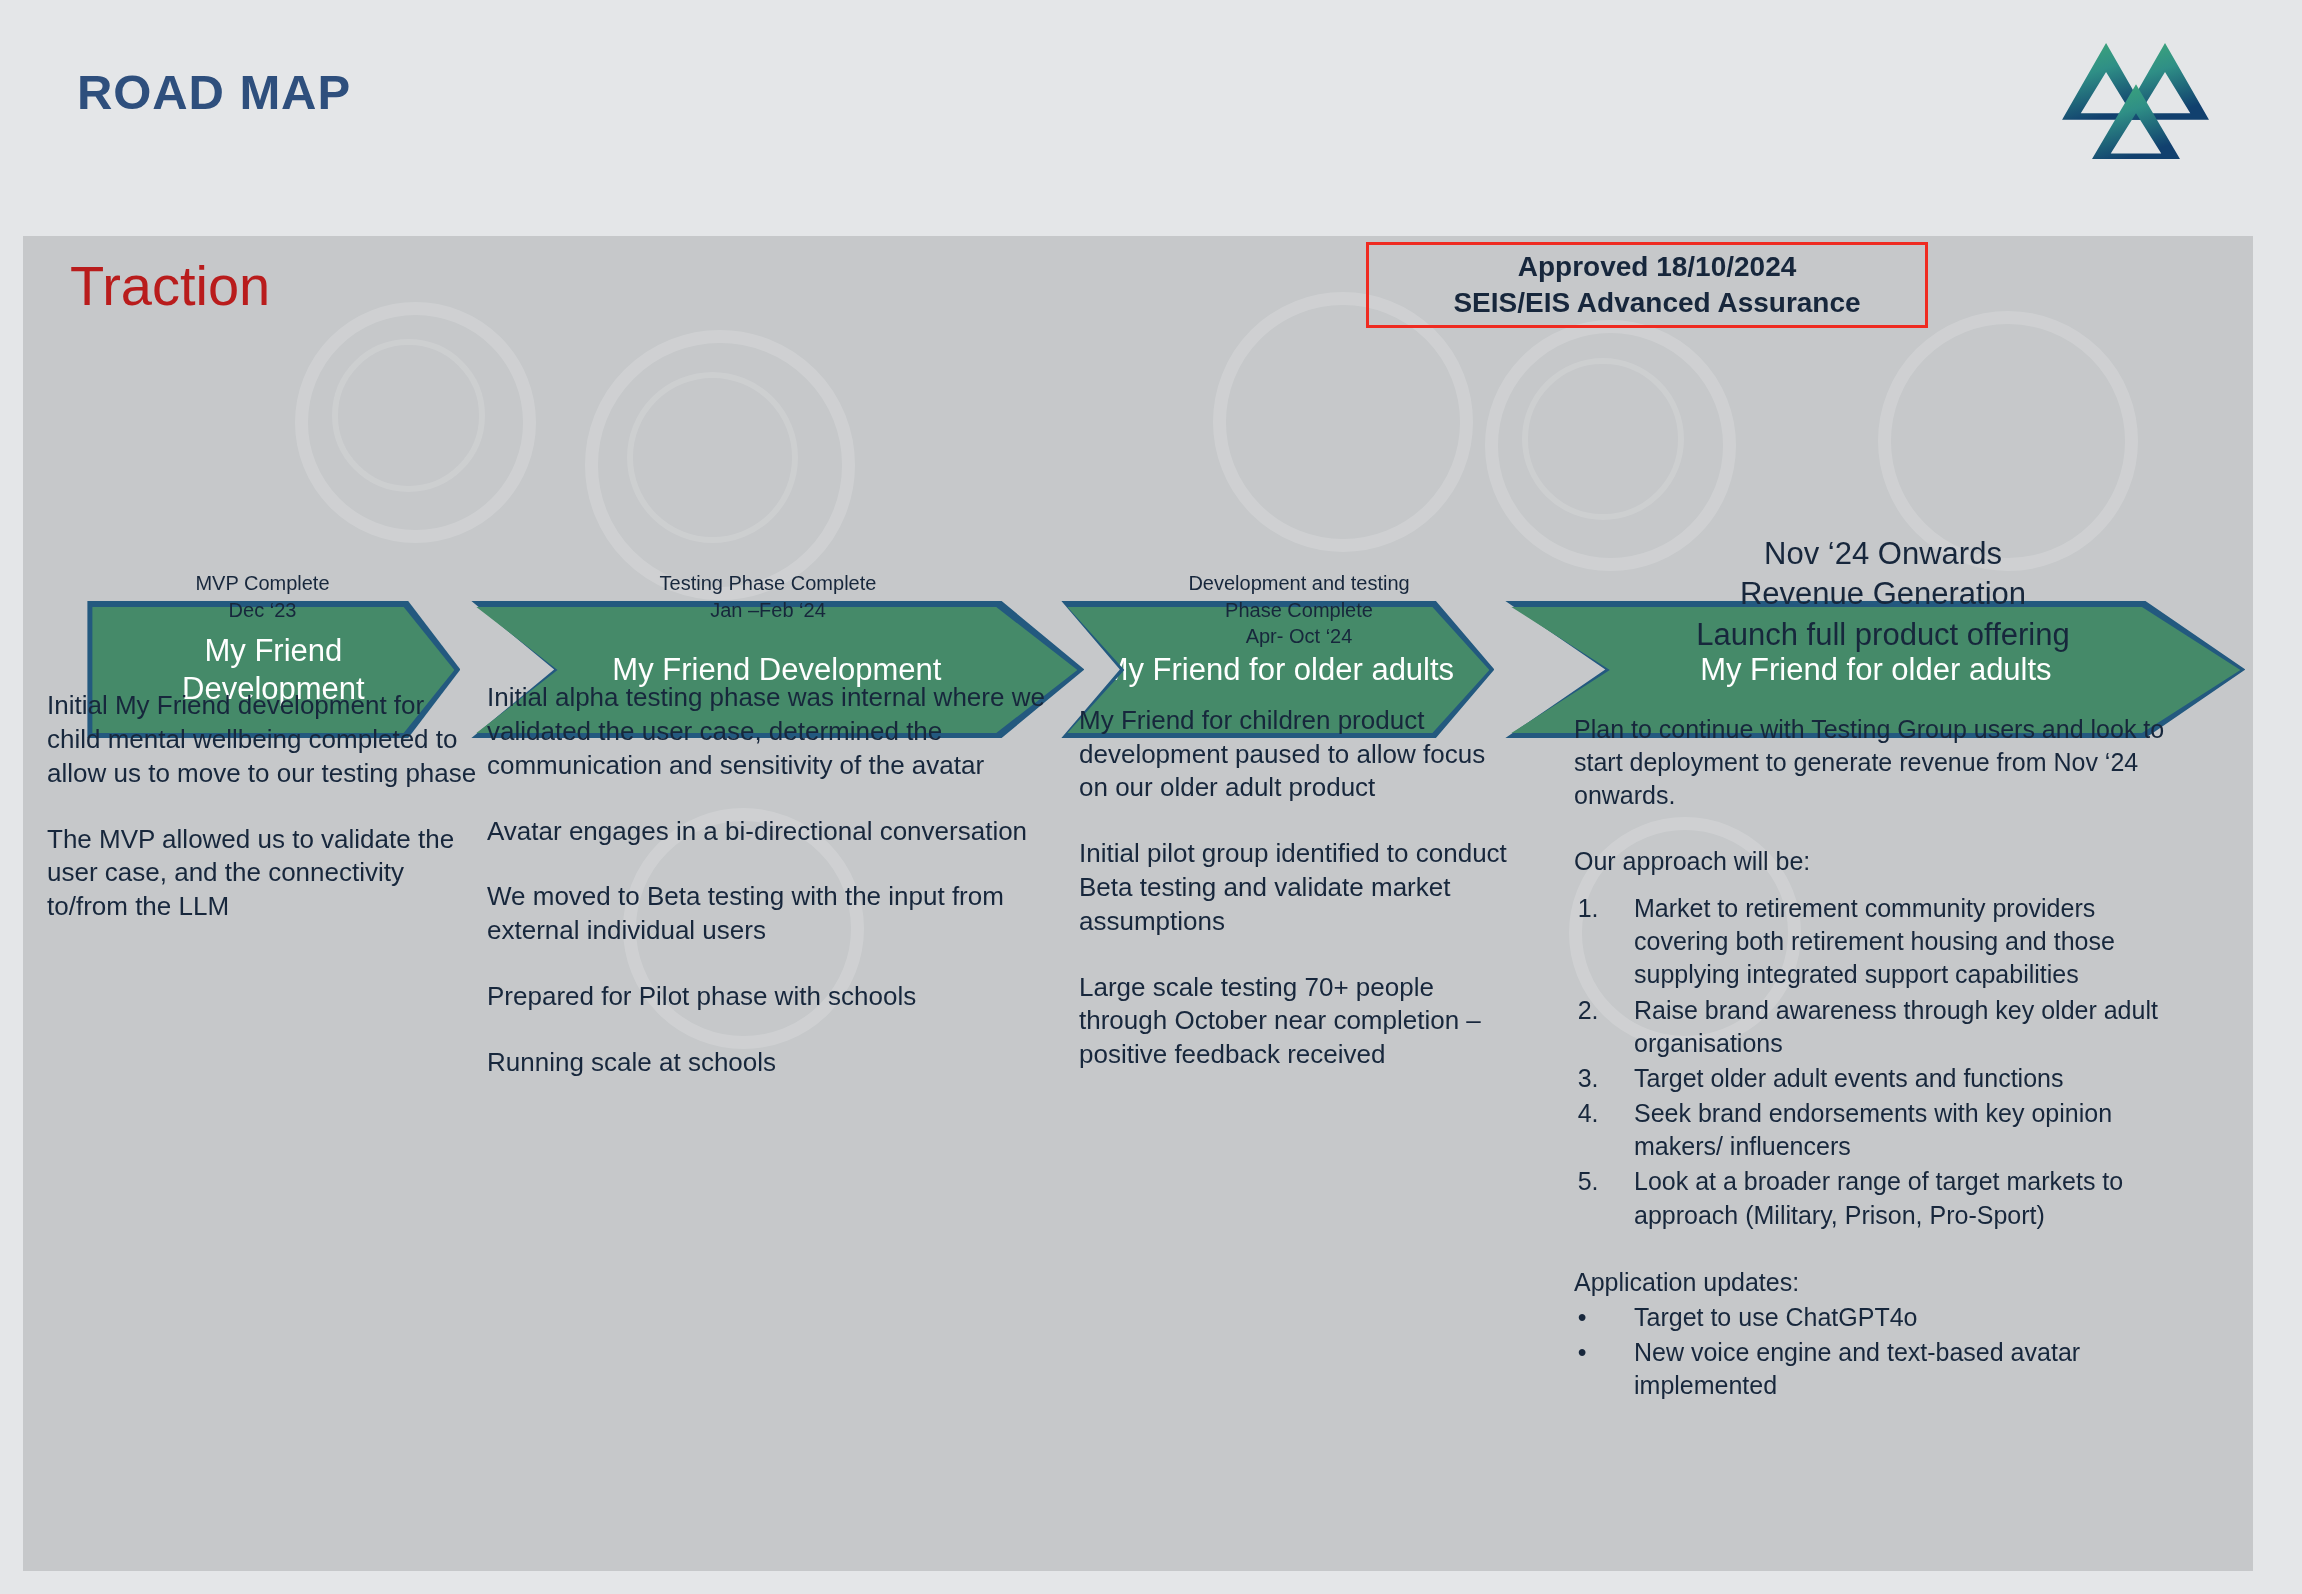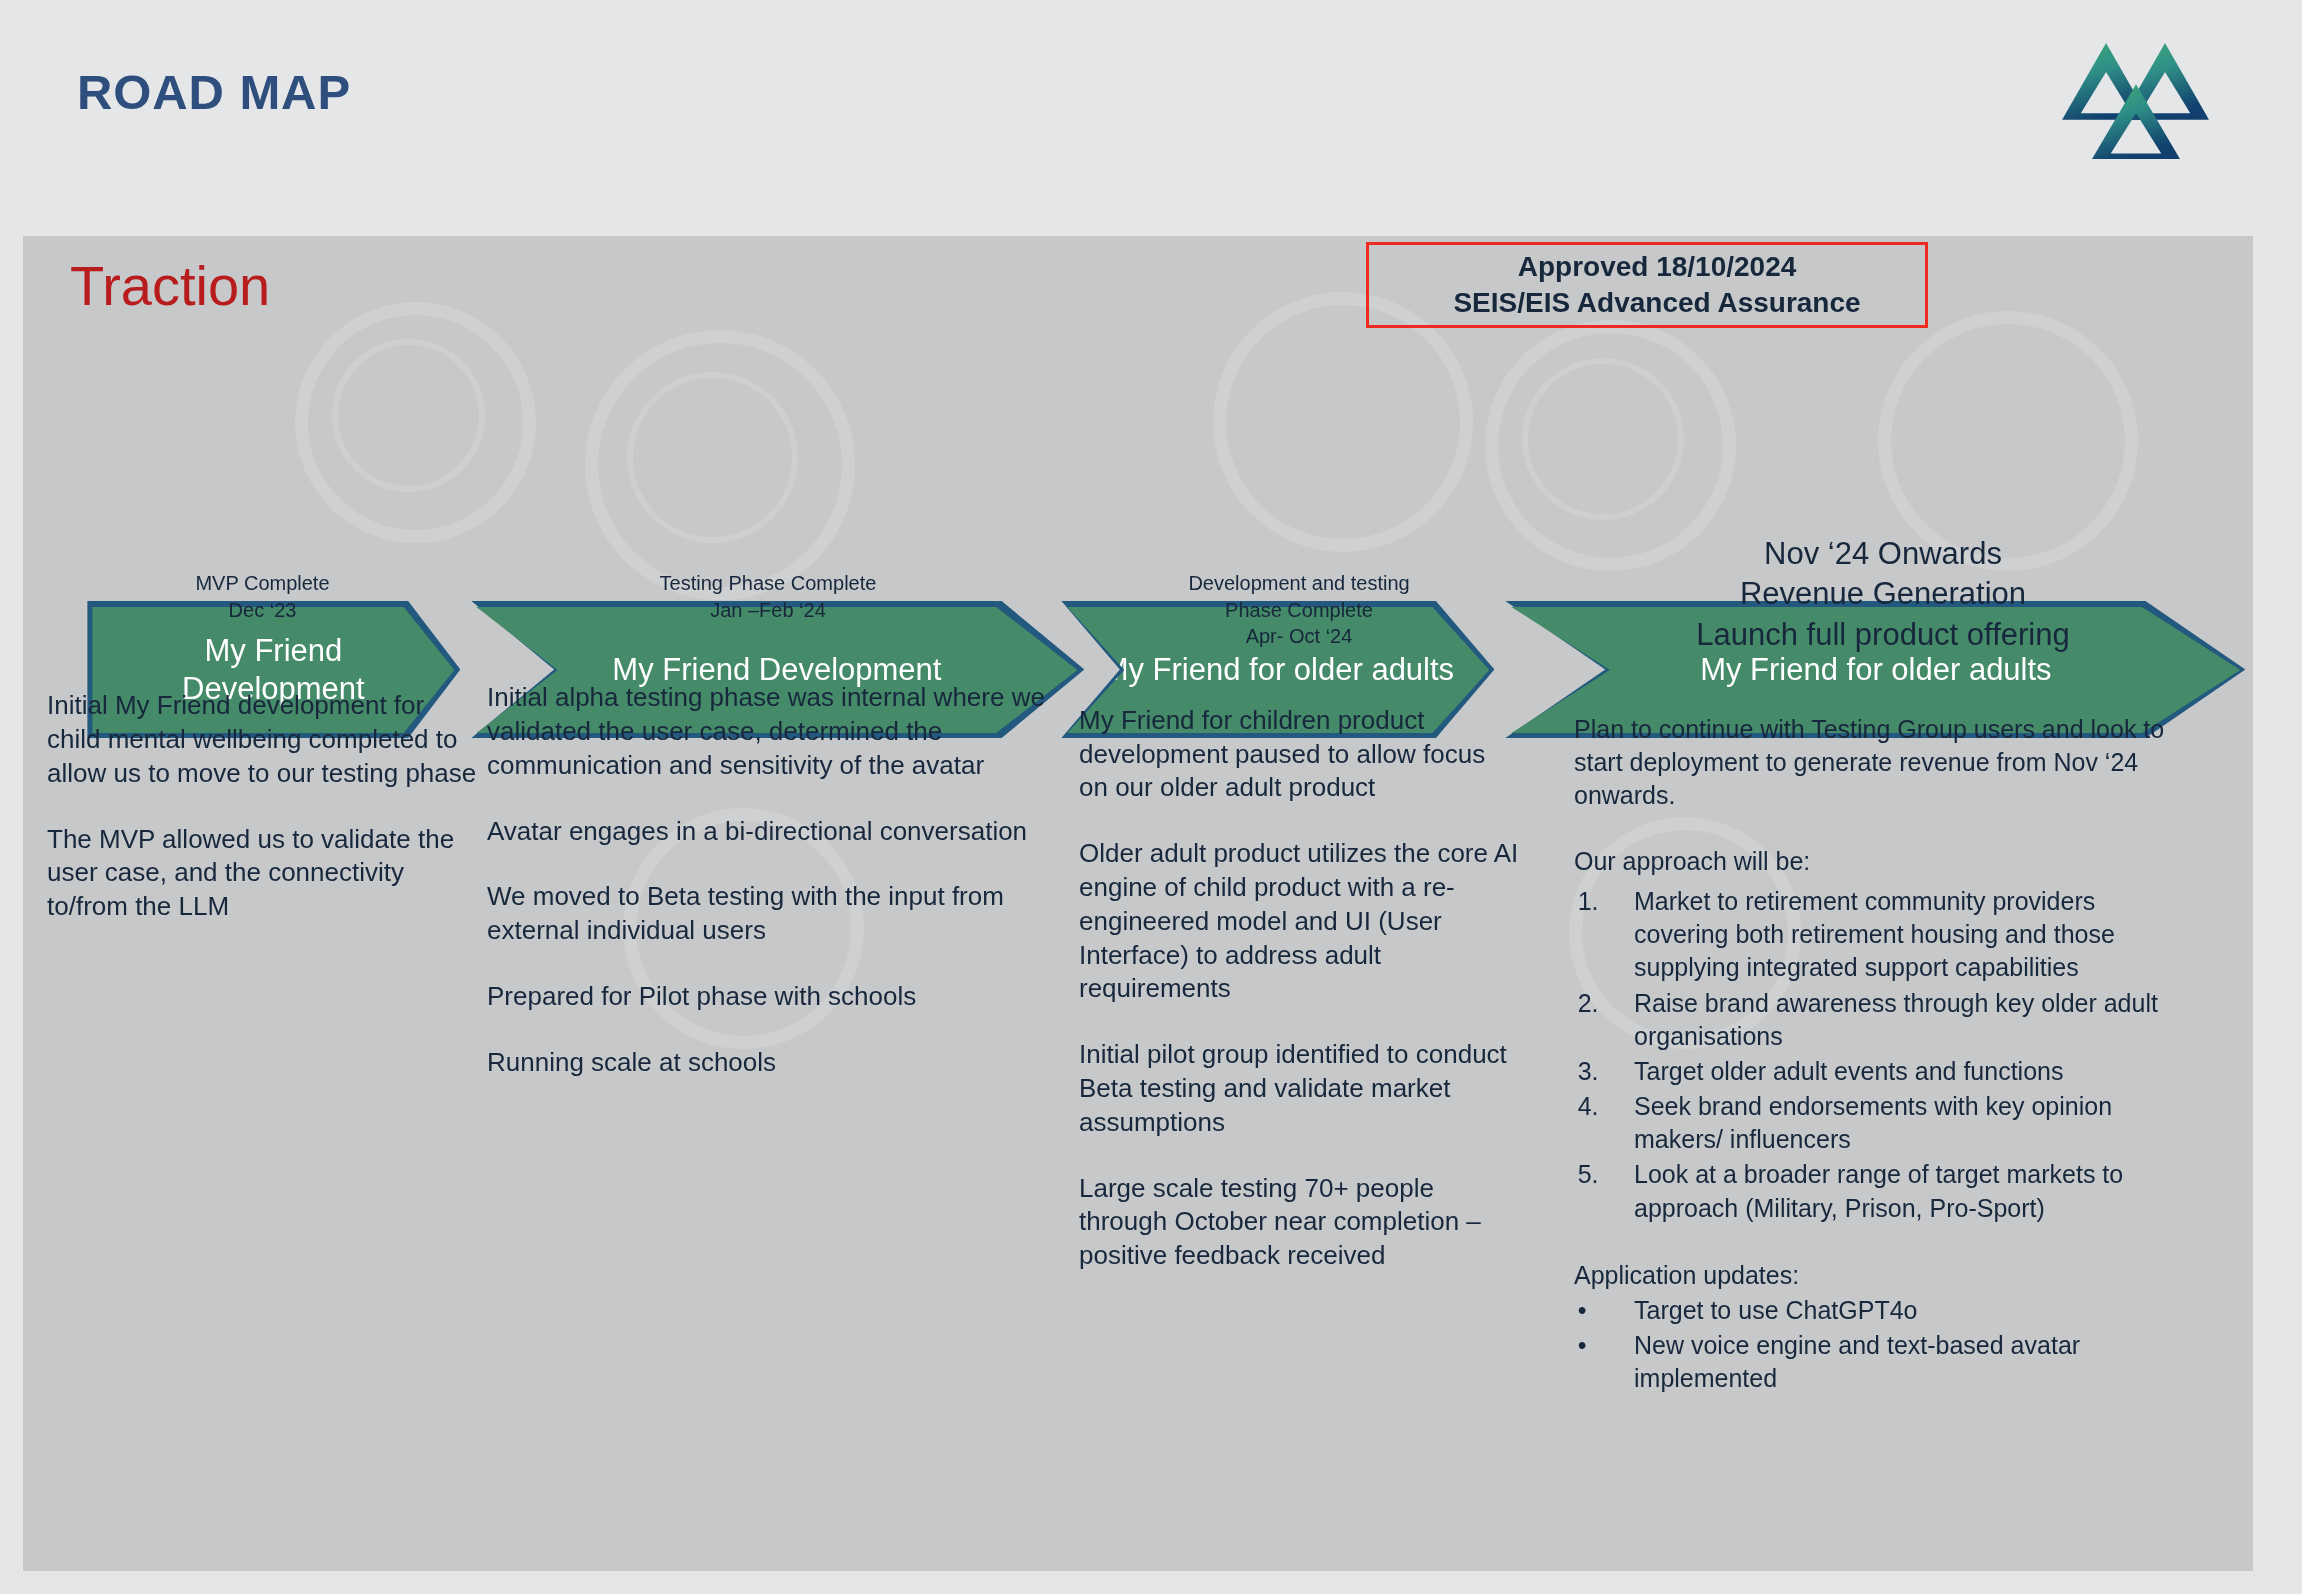--- a/index.html
+++ b/index.html
@@ -196,33 +196,32 @@
     <p>Running scale at schools</p>
   </div>
 </div>
 
 <div class="col col3" style="left:1079px;top:570px;width:440px;">
   <div class="col-head" style="white-space:pre-line;">Development and testing
 Phase Complete
 Apr- Oct ‘24</div>
   <div class="col-body" style="margin-top:54px;">
     <p>My Friend for children product development paused to allow focus on our older adult product</p>
-    <p>Older adult product utilizes the core AI engine of child product with a re-engineered model and UI (User Interface) to address adult requirements</p>
     <p>Initial pilot group identified to conduct Beta testing and validate market assumptions</p>
     <p>Large scale testing 70+ people through October near completion – positive feedback received</p>
   </div>
 </div>
 
 <div class="col col4" style="left:1574px;top:534px;width:618px;">
   <div class="col-head" style="white-space:pre-line;">Nov ‘24 Onwards
 Revenue Generation
 Launch full product offering</div>
   <div class="col-body" style="margin-top:58px;">
     <p>Plan to continue with Testing Group users and look to start deployment to generate revenue from Nov ‘24 onwards.</p>
-    <p style="margin-bottom:7px;">Our approach will be:</p>
+    <p style="margin-bottom:14px;">Our approach will be:</p>
     <ol class="approach">
       <li><span class="num">1.</span><span>Market to retirement community providers covering both retirement housing and those supplying integrated support capabilities</span></li>
       <li><span class="num">2.</span><span>Raise brand awareness through key older adult organisations</span></li>
       <li><span class="num">3.</span><span>Target older adult events and functions</span></li>
       <li><span class="num">4.</span><span>Seek brand endorsements with key opinion makers/ influencers</span></li>
       <li><span class="num">5.</span><span>Look at a  broader range of target markets to approach (Military, Prison, Pro-Sport)</span></li>
     </ol>
     <div class="spacer"></div>
     <p style="margin-bottom:1.9px;">Application updates:</p>
     <ul class="updates">

